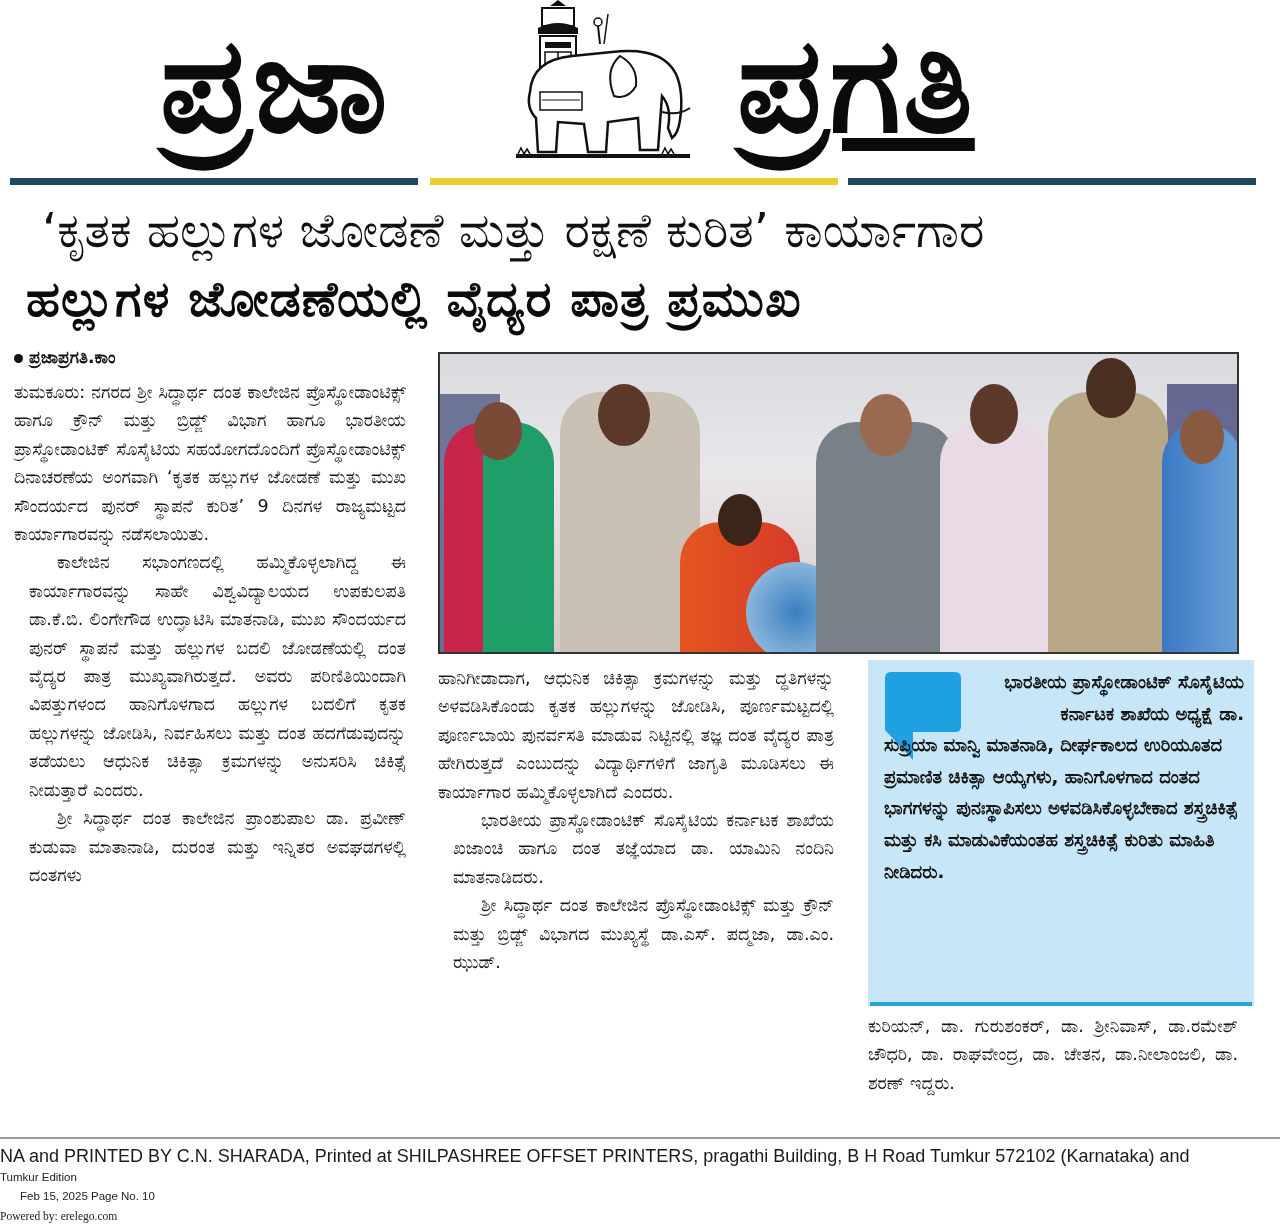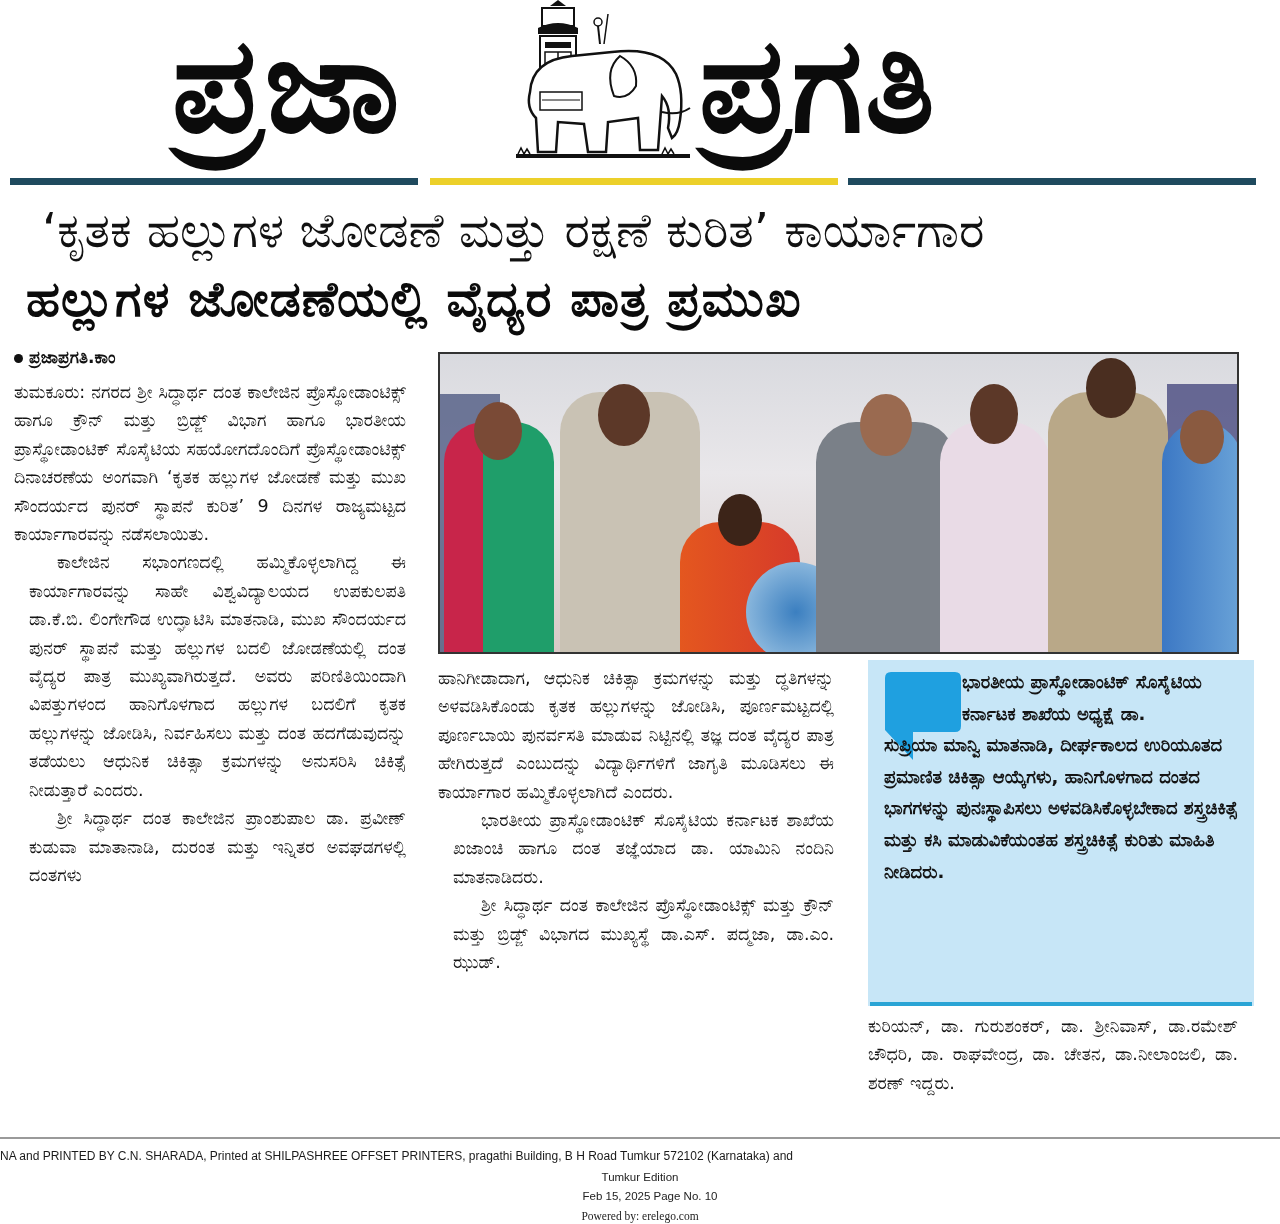--- a/index.html
+++ b/index.html
@@ -3,22 +3,22 @@
 <meta charset="utf-8">
 <style>
   * { box-sizing: border-box; margin: 0; padding: 0; }
   html, body { width: 1280px; height: 1224px; background: #ffffff; overflow: hidden; }
   body { position: relative; font-family: "DejaVu Sans", sans-serif; color: #111; }
 
   
   .masthead { position: absolute; left: 0; top: 0; width: 1280px; height: 170px; }
   .mast-word { position: absolute; top: 10px; font-family: "DejaVu Sans", sans-serif; font-weight: 900;
                font-size: 132px; line-height: 150px; color: #0b0b0b; letter-spacing: 2px; }
-  .mast-left { left: 172px; }
-  .mast-right { left: 699px; }
+  .mast-left { left: 160px; }
+  .mast-right { left: 737px; text-decoration: underline; }
   .elephant { position: absolute; left: 512px; top: 0px; width: 182px; height: 162px; }
 
   .rule { position: absolute; top: 178px; height: 7px; }
   .rule.r1 { left: 10px; width: 408px; background: #1f4a5e; }
   .rule.r2 { left: 430px; width: 408px; background: #ecd02a; }
   .rule.r3 { left: 848px; width: 408px; background: #1f4a5e; }
 
   
   .kicker { position: absolute; left: 42px; top: 200px; width: 1220px; font-size: 48px; line-height: 60px;
             font-weight: 400; color: #111; white-space: nowrap; }
@@ -47,27 +47,27 @@
                    font-family: "DejaVu Serif", serif; font-size: 14px; padding: 4px 0 0 8px; }
   .person { position: absolute; bottom: 0; border-radius: 40px 40px 0 0; }
   .head { position: absolute; border-radius: 50%; background: #7a4a36; }
 
   
   .quote { position: absolute; left: 868px; top: 660px; width: 386px; height: 346px; background: #c7e6f7; }
   .quote .bottom-line { position: absolute; left: 2px; bottom: 0; width: 382px; height: 4px; background: #2aa4d5; }
   .quote-icon { position: absolute; left: 885px; top: 672px; width: 76px; height: 88px; }
   .quote-text { position: absolute; left: 884px; top: 666px; width: 360px; font-size: 18px; line-height: 31.6px;
                 font-weight: 600; color: #141414; }
-  .quote-text .first { padding-left: 78px; display: block; }
+  .quote-text .first { padding-left: 78px; display: block; text-align: right; }
 
   
   .footer-rule { position: absolute; left: 0; top: 1137px; width: 1280px; height: 2px; background: #9a9a9a; }
   .imprint { position: absolute; left: 0; top: 1144px; width: 1280px; font-family: "Liberation Sans", sans-serif;
-             font-size: 12px; line-height: 24px; color: #1a1a1a; white-space: nowrap; overflow: hidden; }
-  .meta { position: absolute; left: 0; width: 1280px; text-align: center; font-family: "Liberation Sans", sans-serif;
+             font-size: 18px; line-height: 24px; color: #1a1a1a; white-space: nowrap; overflow: hidden; }
+  .meta { position: absolute; left: 0; width: 1280px; font-family: "Liberation Sans", sans-serif;
           font-size: 11.5px; line-height: 14px; color: #222; }
   .meta.m1 { top: 1170px; }
   .meta.m2 { top: 1189px; padding-left: 20px; }
   .meta.m3 { top: 1209px; font-family: Liberation Serif, serif; }
 </style>
 </head>
 <body>
 
 <div class="masthead">
   <div class="mast-word mast-left">ಪ್ರಜಾ</div>

